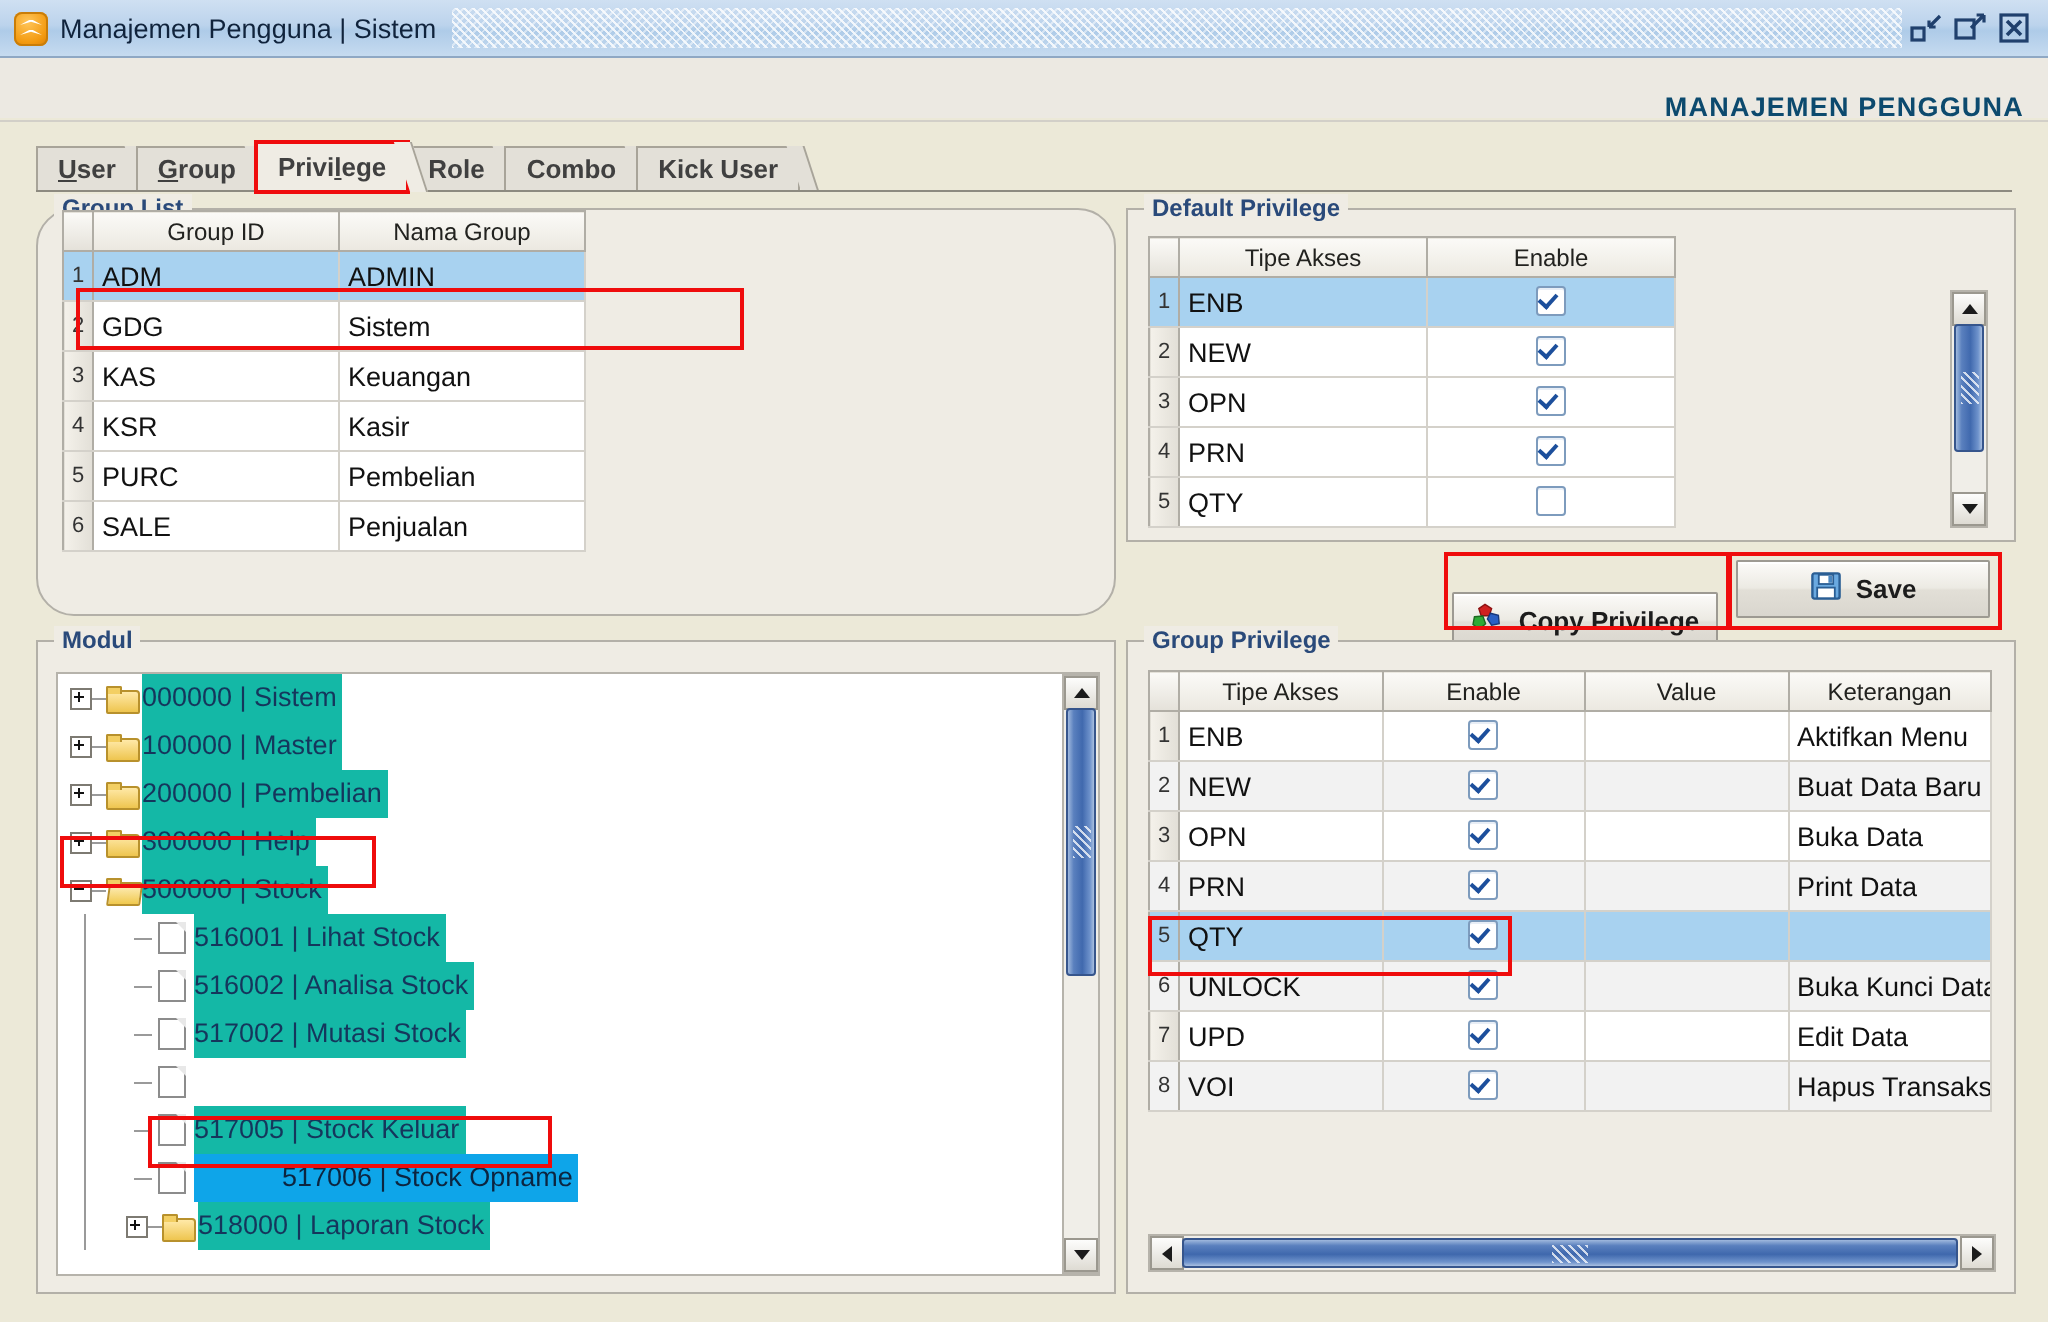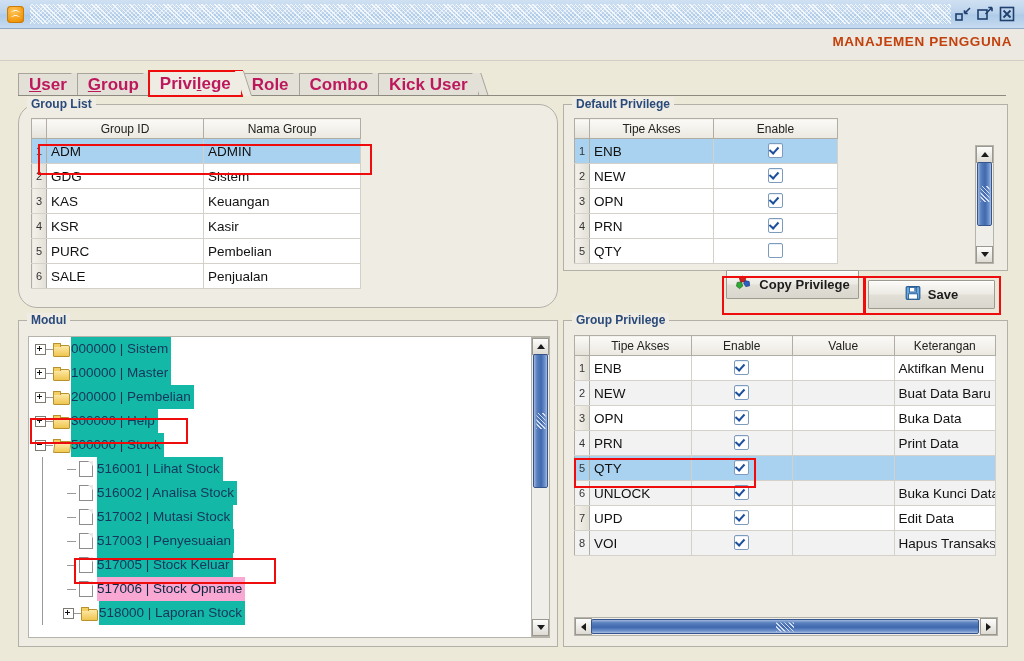--- a/index.html
+++ b/index.html
@@ -51,32 +51,32 @@
     color:#1c3f6e;
   }
   .wbtn svg{display:block;}
 
   
   .page-head{
     position:absolute;left:0;top:29px;width:1024px;height:30px;
     background:#ece9e2;
   }
   .page-title{
-    position:absolute;right:12px;top:5px;
-    font-size:13.5px;font-weight:bold;color:#c2410c;letter-spacing:.6px;
+    position:absolute;right:12px;top:17px;
+    font-size:13.5px;font-weight:bold;color:#0c4a6e;letter-spacing:.6px;
   }
   .head-rule{
     position:absolute;left:0;top:60px;width:1024px;height:1px;background:#d2cfc8;
   }
 
   
   .tabbar{position:absolute;left:18px;top:72px;height:24px;display:flex;align-items:flex-end;}
   .tab{
     position:relative;height:22px;line-height:22px;padding:0 10px;
-    font-size:17px;font-weight:bold;color:#be185d;
+    font-size:13px;font-weight:bold;color:#404040;
     background:#e3e0d8;
     border:1px solid #a8a499;border-bottom:none;
     margin-right:-1px;cursor:pointer;white-space:nowrap;
   }
   .tab .skew{
     position:absolute;right:-7px;top:-1px;width:8px;height:23px;
     background:#e3e0d8;border-right:1px solid #a8a499;
     transform:skewX(18deg);
   }
   .tab.active{
@@ -173,21 +173,21 @@
   .tree{
     position:absolute;overflow:hidden;background:#fff;
     border:1px solid #b6b3ab;
   }
   .tnode{
     position:relative;height:24px;line-height:24px;
     font-size:13.5px;color:#15365c;white-space:nowrap;cursor:pointer;
     display:flex;align-items:center;
   }
   .tnode .lbl{background:#14b8a6;padding-right:3px;}
-  .tnode.sel .lbl{background:#f9a8d4;color:#0c2540;}
+  .tnode.sel .lbl{background:#0ea5e9;color:#0c2540;padding-left:44px;}
   .exp{
     width:9px;height:9px;border:1px solid #7d7a72;background:#fff;
     display:inline-block;position:relative;flex:0 0 auto;
   }
   .exp:before{
     content:"";position:absolute;left:1px;top:3px;width:5px;height:1px;background:#111;
   }
   .exp.plus:after{
     content:"";position:absolute;left:3px;top:1px;width:1px;height:5px;background:#111;
   }
@@ -219,20 +219,21 @@
     box-shadow:none;
   }
 </style>
 </head>
 <body>
 
 <div class="app">
 
   <div class="titlebar">
     <div class="title-icon"></div>
+    <div class="title-text">Manajemen Pengguna | Sistem</div>
     <div class="title-hatch"></div>
     <div class="win-btns">
       <div class="wbtn">
         <svg width="17" height="16" viewBox="0 0 17 16">
           <rect x="1" y="8" width="6" height="6" fill="none" stroke="#20406d" stroke-width="1.6"></rect>
           <path d="M15 2 L9.5 7.5 M9.5 7.5 L9.5 4.2 M9.5 7.5 L12.8 7.5" stroke="#20406d" stroke-width="1.6" fill="none"></path>
         </svg>
       </div>
       <div class="wbtn">
         <svg width="17" height="16" viewBox="0 0 17 16">
@@ -259,21 +260,21 @@
       <div class="tab"><span><u>G</u>roup</span><span class="skew"></span></div>
       <div class="tab active highlight"><span>Privi<u>l</u>ege</span><span class="skew"></span></div>
       <div class="tab"><span>Role</span><span class="skew"></span></div>
       <div class="tab"><span>Combo</span><span class="skew"></span></div>
       <div class="tab"><span>Kick User</span><span class="skew"></span></div>
     </div>
   <div class="tabline"></div>
 
   <div class="gbox" style="left:18px;top:104px;width:538px;height:202px;border-radius:19px;">
     <div class="legend">Group List</div>
-    <div style="position:absolute;left:12px;top:13px;width:330px;">
+    <div style="position:absolute;left:12px;top:0;width:262px;">
       <table class="tbl" id="tbl-grouplist">
           <thead>
             <tr>
               <th class="rowhdr"></th>
               <th>Group ID</th>
               <th>Nama Group</th>
             </tr>
           </thead>
           <tbody>
             <tr class="sel">
@@ -358,21 +359,21 @@
       </div>
       <div class="sb-thumb" style="left:1px;top:16px;width:13px;height:62px;">
         <div class="grip"></div>
       </div>
       <div class="sb-arrow" style="left:0;bottom:0;width:15px;height:15px;">
         <div class="tri down"></div>
       </div>
     </div>
   </div>
 
-  <div class="btn" id="btn-copy" style="left:726px;top:270px;width:131px;height:27px;">
+  <div class="btn" id="btn-copy" style="left:726px;top:296px;width:131px;height:27px;">
     <span>
       <svg width="17" height="16" viewBox="0 0 17 16">
         <path d="M7.5 1.2 L10.8 3.3 L9.6 6.9 L5.6 6.9 L4.4 3.3 Z" fill="#d02020" stroke="#8e1212" stroke-width=".7"></path>
         <path d="M10.2 5.6 L14.2 6.6 L14.6 10.8 L10.8 11.6 L8.7 8.5 Z" fill="#2a5fc4" stroke="#17377a" stroke-width=".7"></path>
         <path d="M2.2 7.4 L6.4 7.0 L7.8 10.9 L4.6 13.6 L1.5 11.2 Z" fill="#2faa36" stroke="#1b6a1f" stroke-width=".7"></path>
       </svg>
     </span>
     <span>Copy Privilege</span>
   </div>
   <div class="redbox" style="left:722px;top:276px;width:139px;height:35px;"></div>
@@ -452,21 +453,20 @@
         <span style="display:inline-block;width:3px;"></span>
         <span class="doc"></span>
         <span class="lbl">517002 | Mutasi Stock</span>
       </div>
       <div class="tnode">
         <span class="vline" style="left:13px;"></span>
         <span style="display:inline-block;width:34px;flex:0 0 auto;"></span>
         <span class="dash" style="width:9px;margin-left:4px;"></span>
         <span style="display:inline-block;width:3px;"></span>
         <span class="doc"></span>
-        <span class="lbl">517003 | Penyesuaian</span>
       </div>
       <div class="tnode">
         <span class="vline" style="left:13px;"></span>
         <span style="display:inline-block;width:34px;flex:0 0 auto;"></span>
         <span class="dash" style="width:9px;margin-left:4px;"></span>
         <span style="display:inline-block;width:3px;"></span>
         <span class="doc"></span>
         <span class="lbl">517005 | Stock Keluar</span>
       </div>
       <div class="tnode sel">

